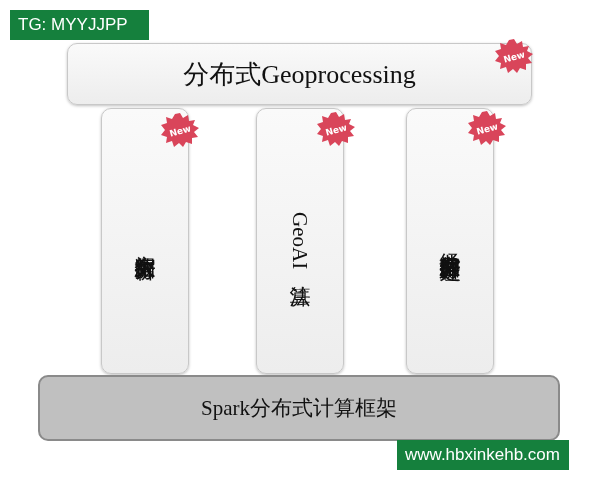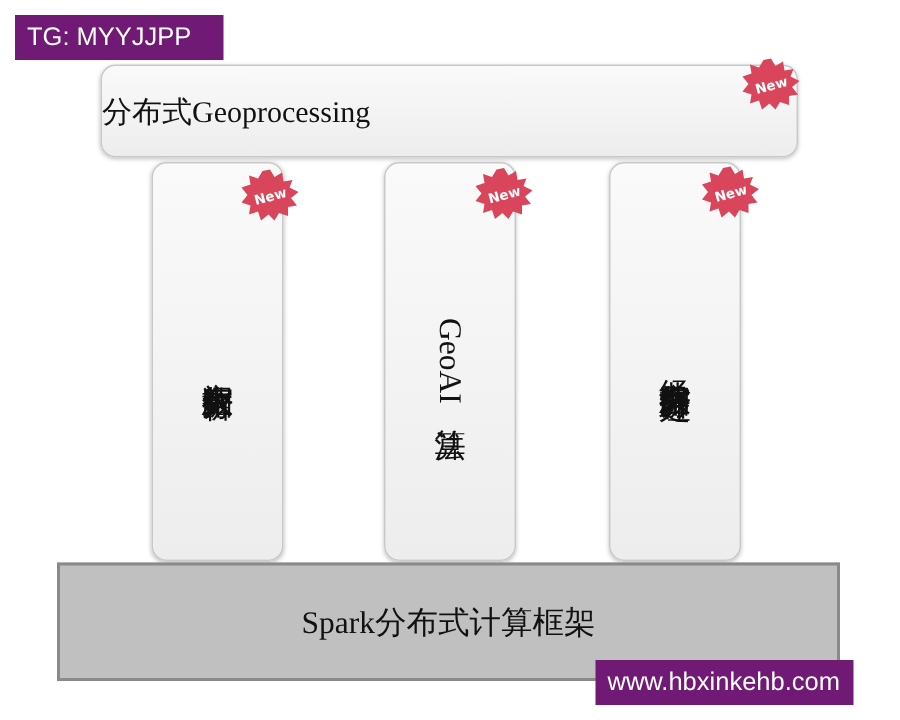--- a/index.html
+++ b/index.html
@@ -2,53 +2,53 @@
 <html><head>
 <meta charset="utf-8">
 <style>
   html, body { margin: 0; padding: 0; }
   body {
     width: 600px; height: 480px; position: relative; overflow: hidden;
     background: #ffffff;
     font-family: "Liberation Serif", "DejaVu Serif", serif;
   }
   .wm {
-    position: absolute; background: #701a75; color: #ffffff;
+    position: absolute; background: #15803d; color: #ffffff;
     font-family: "Liberation Sans", "DejaVu Sans", sans-serif;
     font-size: 17px; line-height: 30px; padding: 0 8px; box-sizing: border-box;
   }
   .wm-tl { left: 10px; top: 10px; width: 139px; height: 30px; }
   .wm-br { left: 397px; top: 440px; width: 172px; height: 30px; }
 
   .box {
     position: absolute; box-sizing: border-box;
     background: linear-gradient(#fafafa, #ededed);
     border: 1px solid #c8c8c8; border-radius: 10px;
     box-shadow: 0 1px 3px rgba(0,0,0,0.25);
     color: #111;
   }
   .top-box { left: 67px; top: 43px; width: 465px; height: 62px;
-    display: flex; align-items: center; justify-content: flex-start; font-size: 20px; }
+    display: flex; align-items: center; justify-content: center; font-size: 26px; }
   .pillar { top: 108px; width: 88px; height: 266px;
     display: flex; align-items: center; justify-content: center; }
   .p1 { left: 101px; }
   .p2 { left: 256px; }
   .p3 { left: 406px; }
   .vtext {
     writing-mode: vertical-rl; text-orientation: upright;
     font-family: "DejaVu Sans", sans-serif; font-size: 21px; letter-spacing: 1px;
   }
   .vtext-mixed {
     writing-mode: vertical-rl;
     font-size: 21px;
   }
   .base-box {
     position: absolute; box-sizing: border-box;
-    left: 38px; top: 375px; width: 522px; height: 79px;
-    background: #c0c0c0; border: 2px solid #8a8a8a; border-radius: 0;
+    left: 38px; top: 375px; width: 522px; height: 66px;
+    background: #c0c0c0; border: 2px solid #8a8a8a; border-radius: 10px;
     display: flex; align-items: center; justify-content: center;
     font-size: 21px; color: #111;
   }
   .badge {
     position: absolute; width: 40px; height: 36px;
   }
   .badge svg { width: 100%; height: 100%; display: block; }
 </style>
 </head>
 <body>

